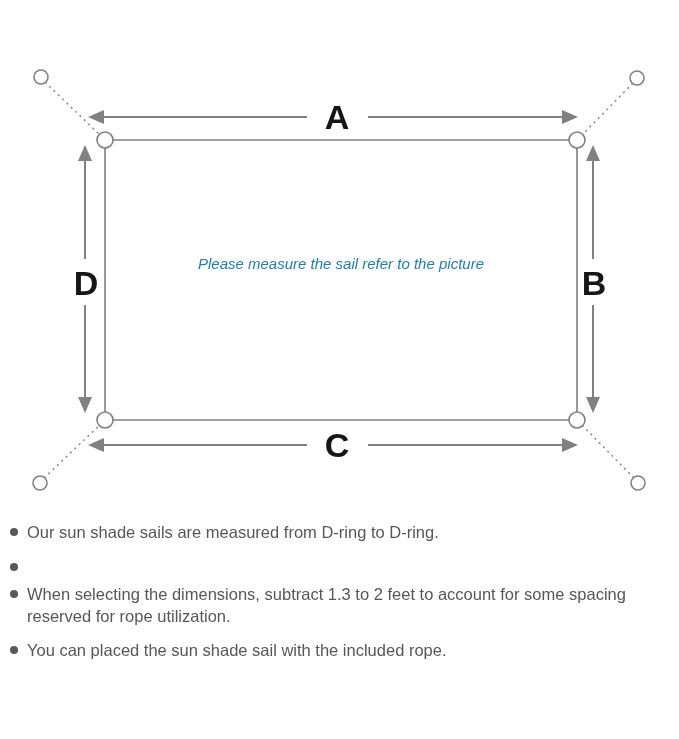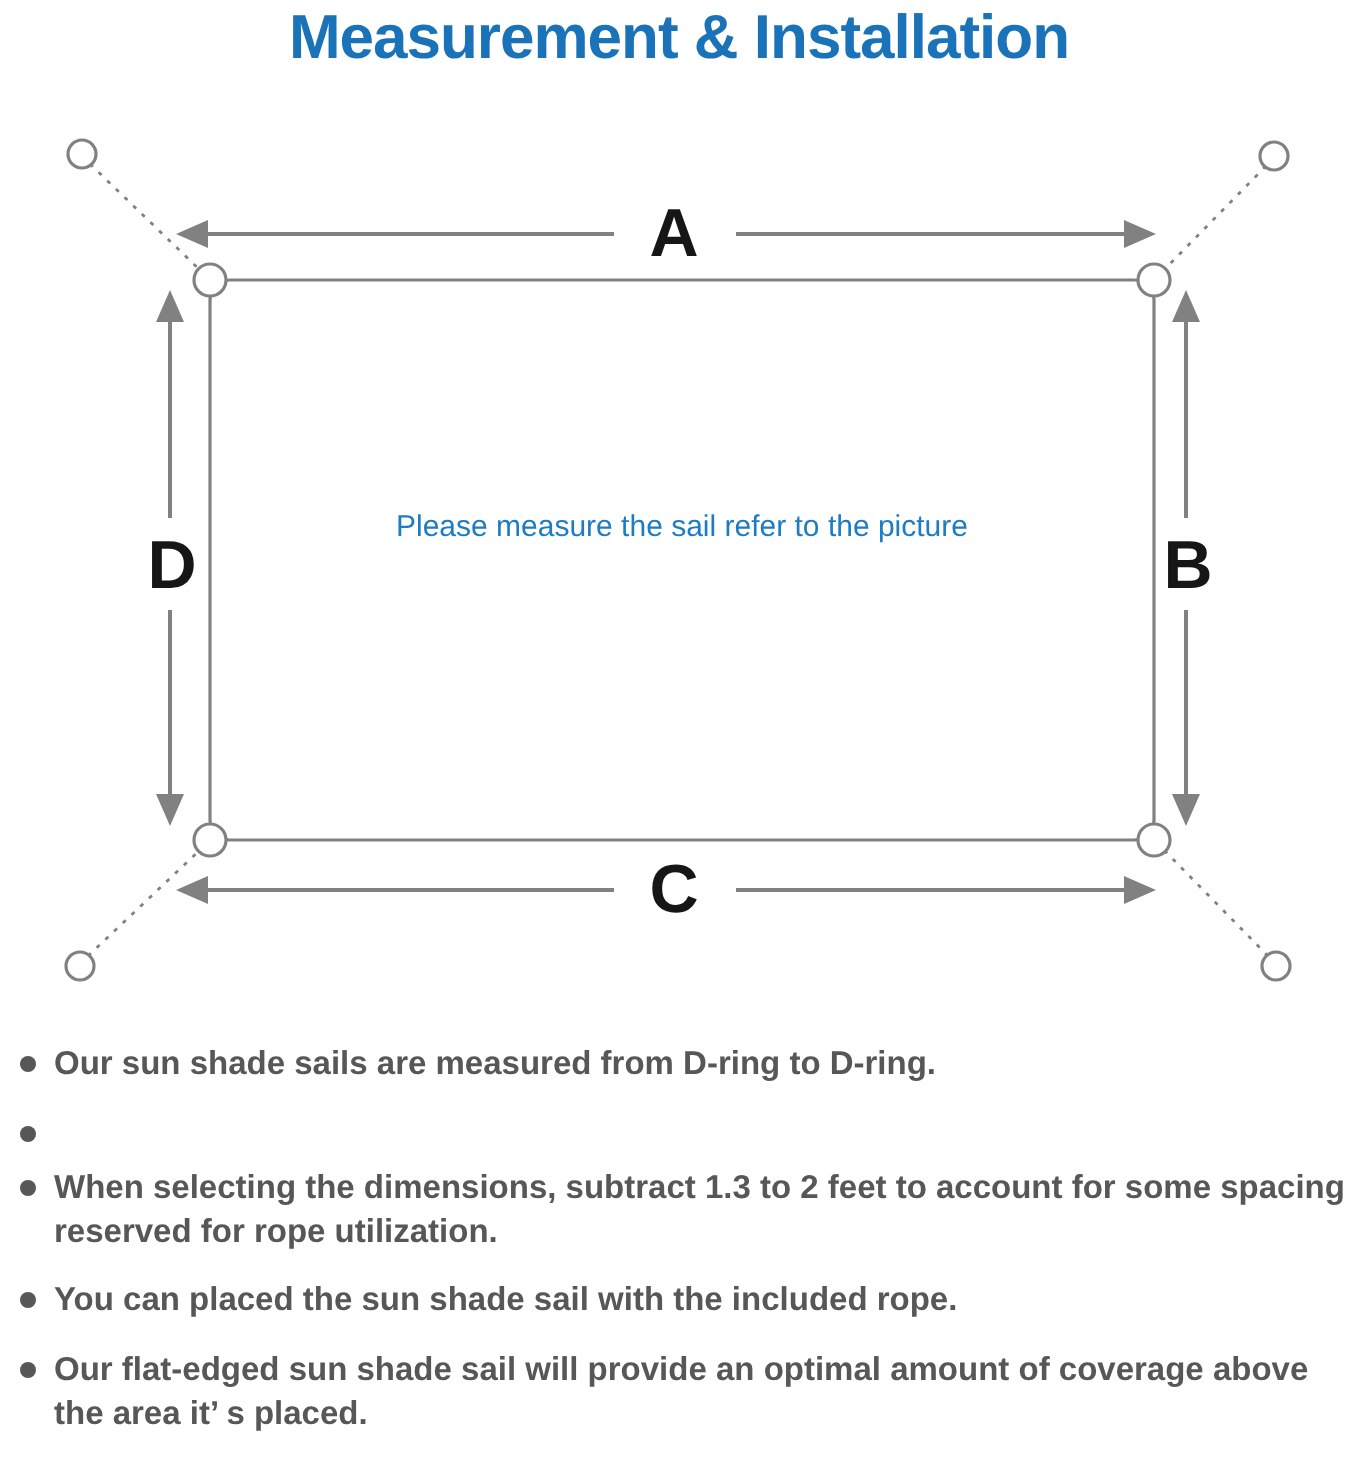--- a/index.html
+++ b/index.html
@@ -32,43 +32,42 @@
 
   .dim-label{
     position:absolute;transform:translate(-50%,-50%);
     font-size:34px;font-weight:bold;color:var(--label-black);line-height:1;
   }
   .center-text{
     position:absolute;left:341px;top:205px;transform:translate(-50%,-50%);
     width:440px;text-align:center;color:var(--accent-blue);
   }
   .center-text .heading{font-size:25px;font-weight:bold;}
-  .center-text .sub{font-size:15px;margin-top:7px;color:var(--subtitle-blue);}
+  .center-text .sub{font-size:15px;margin-top:7px;color:var(--subtitle-blue);font-style:italic;}
 
   .notes{
     position:absolute;top:522px;left:0;right:0;
     padding:0 6px 0 10px;list-style:none;
   }
   .note{
     display:flex;align-items:flex-start;gap:9px;
     margin-bottom:13px;
     color:var(--text-gray);font-size:16.5px;line-height:1.32;
   }
   .note .dot{
     flex:0 0 auto;width:8px;height:8px;border-radius:50%;
     background:var(--text-gray);margin-top:6px;
   }
-  .note .txt{white-space:pre-line;font-weight:bold;}
+  .note .txt{white-space:pre-line;}
 </style>
 </head>
 <body>
 
 <div class="page">
 
-  <div class="title">Measurement &amp; Installation</div>
 
   <div class="diagram">
     <svg width="679" height="462" viewBox="0 0 679 462">
 
       <line class="dash" x1="45" y1="27" x2="101" y2="81"></line>
       <line class="dash" x1="633" y1="28" x2="581" y2="81"></line>
       <line class="dash" x1="44" y1="423" x2="101" y2="369"></line>
       <line class="dash" x1="634" y1="423" x2="581" y2="369"></line>
 
       <circle class="ring" cx="41" cy="22" r="7"></circle>
@@ -124,20 +123,15 @@
     </li>
     <li class="note">
       <span class="dot"></span>
       <span class="txt">When selecting the dimensions, subtract 1.3 to 2 feet to account for some spacing
 reserved for rope utilization.</span>
     </li>
     <li class="note">
       <span class="dot"></span>
       <span class="txt">You can placed the sun shade sail with the included rope.</span>
     </li>
-    <li class="note">
-      <span class="dot"></span>
-      <span class="txt">Our flat-edged sun shade sail will provide an optimal amount of coverage above
-the area it’ s placed.</span>
-    </li>
   </ul>
 
 </div>
 
 </body></html>

